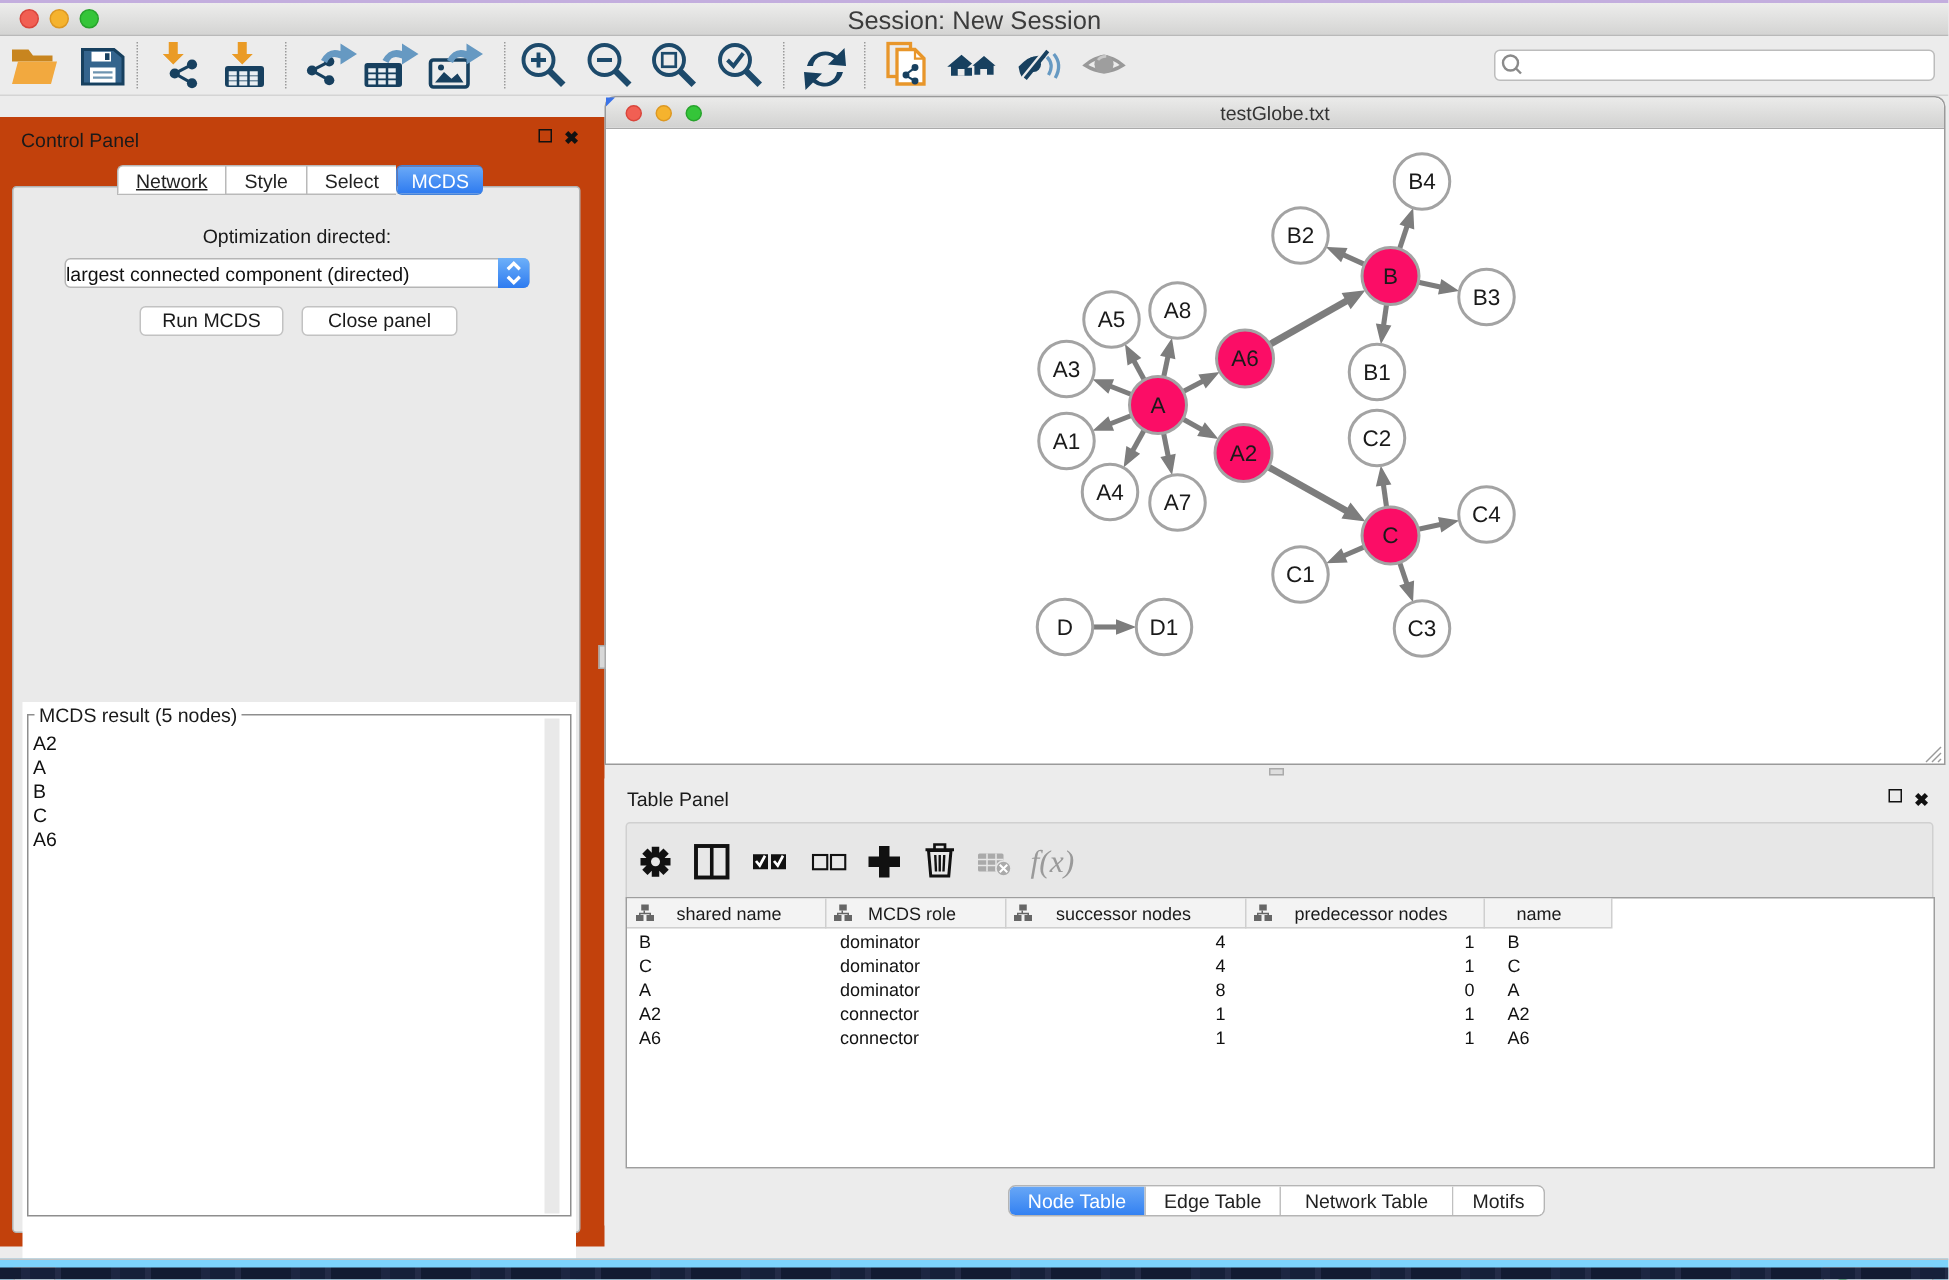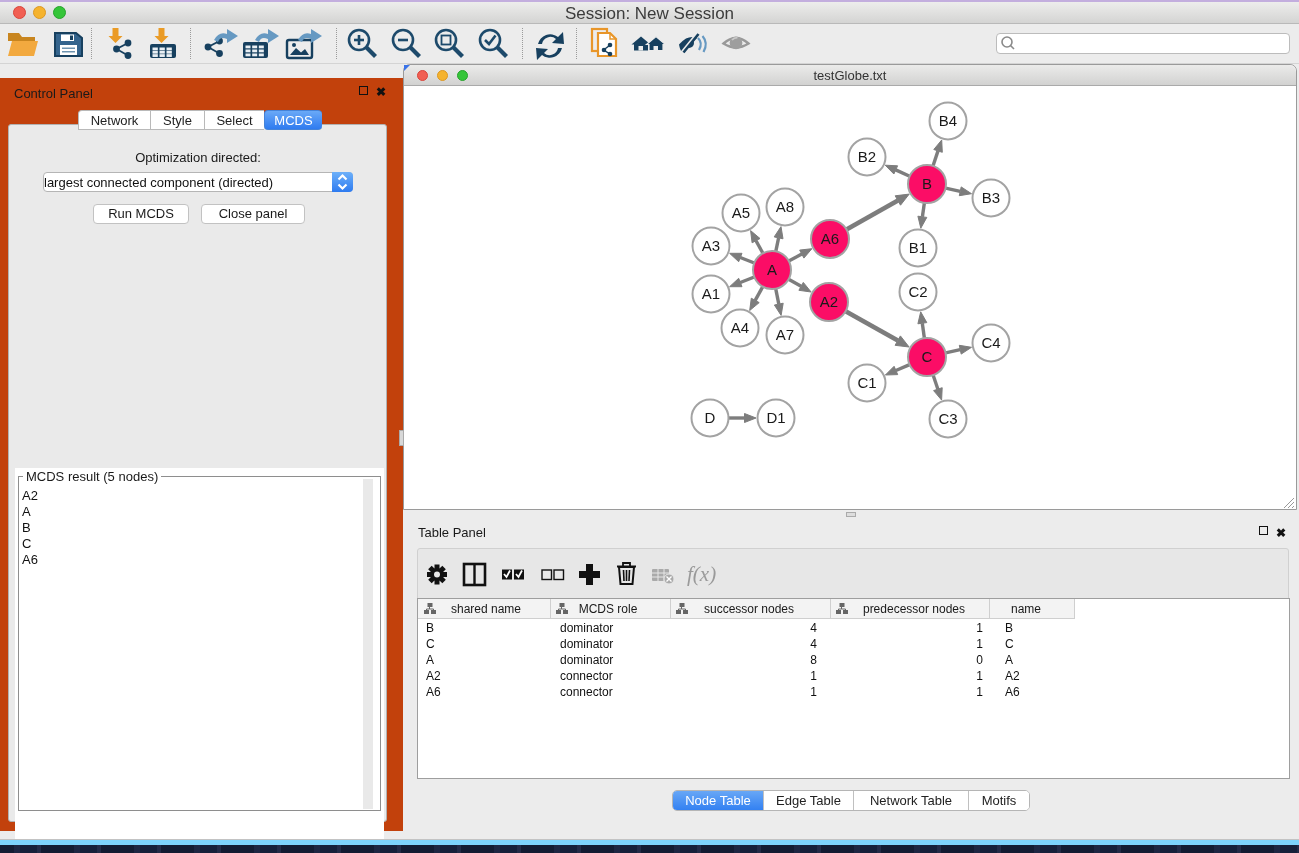--- a/index.html
+++ b/index.html
@@ -23,21 +23,21 @@
   background:#fff; border:1px solid #bcbcbc; border-radius:4px; }
 
 
 #cpanel { left:0; top:64px; width:403px; height:753px; background:#c2410c;margin-top:14px; }
 #cpanel-hdr { position:absolute; left:14px; top:8px; font-size:13px; color:#1a1a1a; }
 .winbtn { position:absolute; top:7px; font-size:12px; color:#111; }
 #cp-tabs { position:absolute; left:78px; top:32px; height:20px; display:flex; }
 .cptab { height:20px; font-size:13px; color:#222; background:#fff;
   border:1px solid #b9b9b9; border-right:none; display:flex; align-items:center;
   justify-content:center; }
-.cptab:first-child { border-radius:4px 0 0 0; }
+.cptab:first-child { border-radius:4px 0 0 0;text-decoration:underline; }
 .cptab.sel { background:linear-gradient(#6aa9f7,#2e7bf0); color:#fff;
   border-color:#4583d8; border-radius:4px; }
 #cp-pane { position:absolute; left:8px; top:46px; width:379px; height:698px;
   border:1px solid #b2b2b2; border-radius:3px; background:#eaeaea; }
 #optlabel { position:absolute; left:0; top:72px; width:396px; text-align:center;
   font-size:13px; color:#1a1a1a; }
 #dropdown { position:absolute; left:43px; top:94px; width:310px; height:20px;
   background:#fff; border:1px solid #b5b5b5; border-radius:4px; font-size:13px;
   color:#111; line-height:19px; padding-left:0; }
 #ddbtn { position:absolute; right:-1px; top:-1px; width:21px; height:20px;

